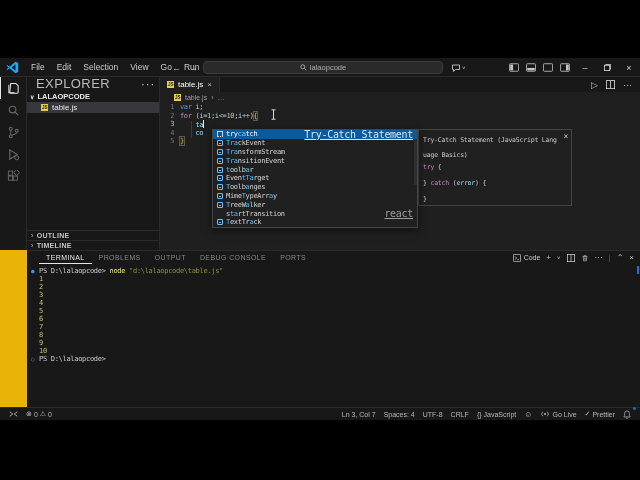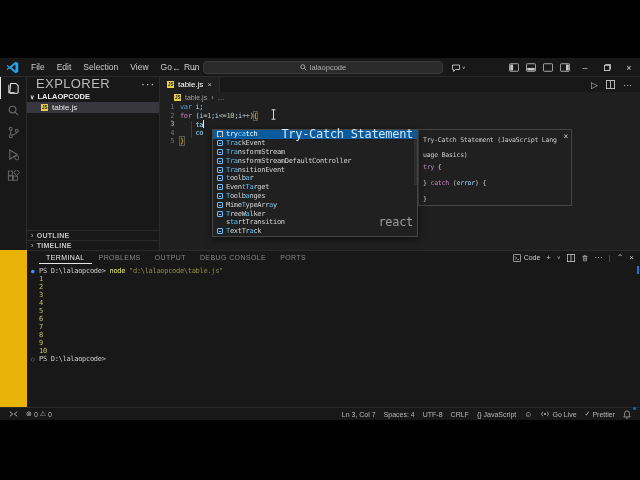--- a/index.html
+++ b/index.html
@@ -59,21 +59,21 @@
   .indent-guide { position:absolute; left:31px; top:17.5px; width:1px; height:17px; background:#3a3a3a; }
 
   
   .suggest { position:absolute; left:212px; top:129px; width:206px; background:#202020; border:1px solid #454545;
     z-index:20; font-family:"DejaVu Sans Mono", monospace; font-size:7px; letter-spacing:-0.3px;
     box-shadow:0 2px 8px rgba(0,0,0,.5); }
   .sg-row { height:8.8px; display:flex; align-items:center; gap:3px; padding:0 4px 0 3px; color:#d4d4d4; }
   .sg-row.sel { background:var(--sel-blue); color:#ffffff; }
   .sg-hl { color:#4dc2ff; }
   .sg-row.sel .sg-hl { color:#6fd1ff; }
-  .sg-detail { margin-left:auto; color:#9d9d9d; font-size:12px; }
+  .sg-detail { margin-left:auto; color:#9d9d9d; font-size:10px;text-decoration:underline; }
   .sg-row.sel .sg-detail { color:#d0e6f7; }
   .k-ic { width:7px; height:7px; flex:none; display:flex; align-items:center; justify-content:center; }
   .k-snippet { border:1px solid #d4d4d4; width:6px; height:6px; border-bottom-style:dotted; }
   .k-class { border:1px solid #75beff; width:6px; height:6px; border-radius:1px; position:relative; }
   .k-class::after { content:""; position:absolute; left:1px; right:1px; top:2px; height:1px; background:#75beff; }
   .sg-scroll { position:absolute; right:0; top:0; width:3px; height:55px; background:#4a4a4a55; }
 
   
   .sg-doc { position:absolute; left:418px; top:129px; width:154px; height:77px; background:#202020;
     border:1px solid #454545; z-index:19; font-family:"DejaVu Sans Mono", monospace; font-size:6.5px;
@@ -407,26 +407,20 @@
       <div class="sg-row">
         <span class="k-ic">
           <span class="k-class"></span>
         </span>
         <span><span class="sg-hl">Tra</span><span>nsformStream</span></span>
       </div>
       <div class="sg-row">
         <span class="k-ic">
           <span class="k-class"></span>
         </span>
-        <span><span class="sg-hl">Tra</span><span>nsformStreamDefaultController</span></span>
-      </div>
-      <div class="sg-row">
-        <span class="k-ic">
-          <span class="k-class"></span>
-        </span>
         <span><span class="sg-hl">Tra</span><span>nsitionEvent</span></span>
       </div>
       <div class="sg-row">
         <span class="k-ic">
           <span class="k-class"></span>
         </span>
         <span><span class="sg-hl">t</span><span>oolb</span><span class="sg-hl">a</span><span>r</span></span>
       </div>
       <div class="sg-row">
         <span class="k-ic">

